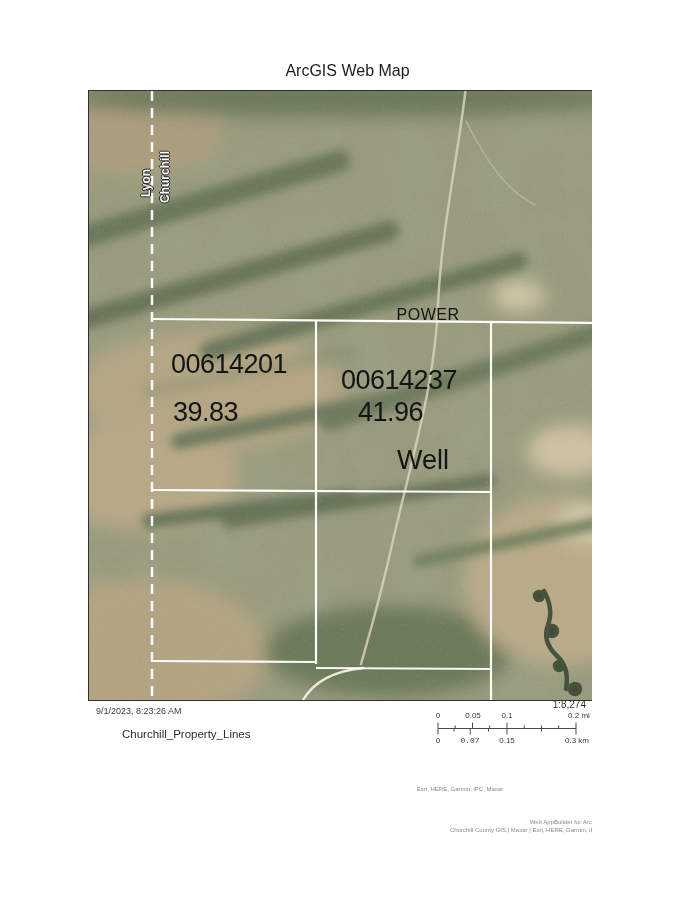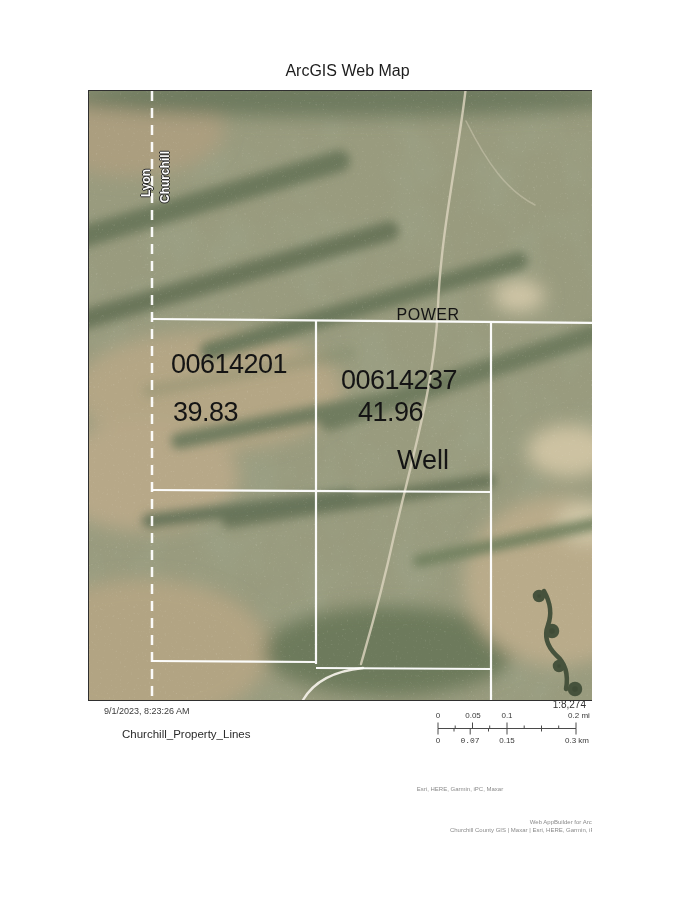--- a/index.html
+++ b/index.html
@@ -10,21 +10,21 @@
   .map{position:absolute;left:88px;top:90px;width:519px;height:609px;overflow:hidden;
        border:1px solid #2f2f2f;background:#999b7e;}
   .map svg.terrain{position:absolute;left:0;top:0;}
   .map-label{position:absolute;color:#141414;white-space:nowrap;}
   .lbl-parcel{font-size:27px;letter-spacing:-0.5px;}
   .lbl-power{font-size:16px;letter-spacing:0.5px;transform:translate(-50%,-50%);}
   .lbl-well{font-size:27px;}
   .county-label{position:absolute;color:#ffffff;font-weight:bold;font-size:12px;
       white-space:nowrap;transform:translate(-50%,-50%) rotate(-90deg);
       text-shadow:-1px 0 0 #2a2a2a,1px 0 0 #2a2a2a,0 -1px 0 #2a2a2a,0 1px 0 #2a2a2a;}
-  .timestamp{position:absolute;left:104px;top:706px;font-size:9px;color:#3c3c3c;}
+  .timestamp{position:absolute;left:96px;top:706px;font-size:9px;color:#3c3c3c;}
   .legend-title{position:absolute;left:122px;top:728px;font-size:11.5px;color:#2b2b2b;}
   .scale-ratio{position:absolute;left:446px;top:699px;width:140px;text-align:right;
                font-size:10px;color:#333333;}
   .scalebar{position:absolute;left:437px;top:711px;width:150px;height:38px;}
   .scalebar .tick-label{position:absolute;font-size:8px;color:#3a3a3a;
                transform:translateX(-50%);white-space:nowrap;}
   .scalebar .row-mi{top:0;}
   .scalebar .row-km{top:25px;}
   .scalebar svg{position:absolute;left:0;top:11px;}
   .attrib-center{position:absolute;left:380px;top:786px;width:160px;text-align:center;

